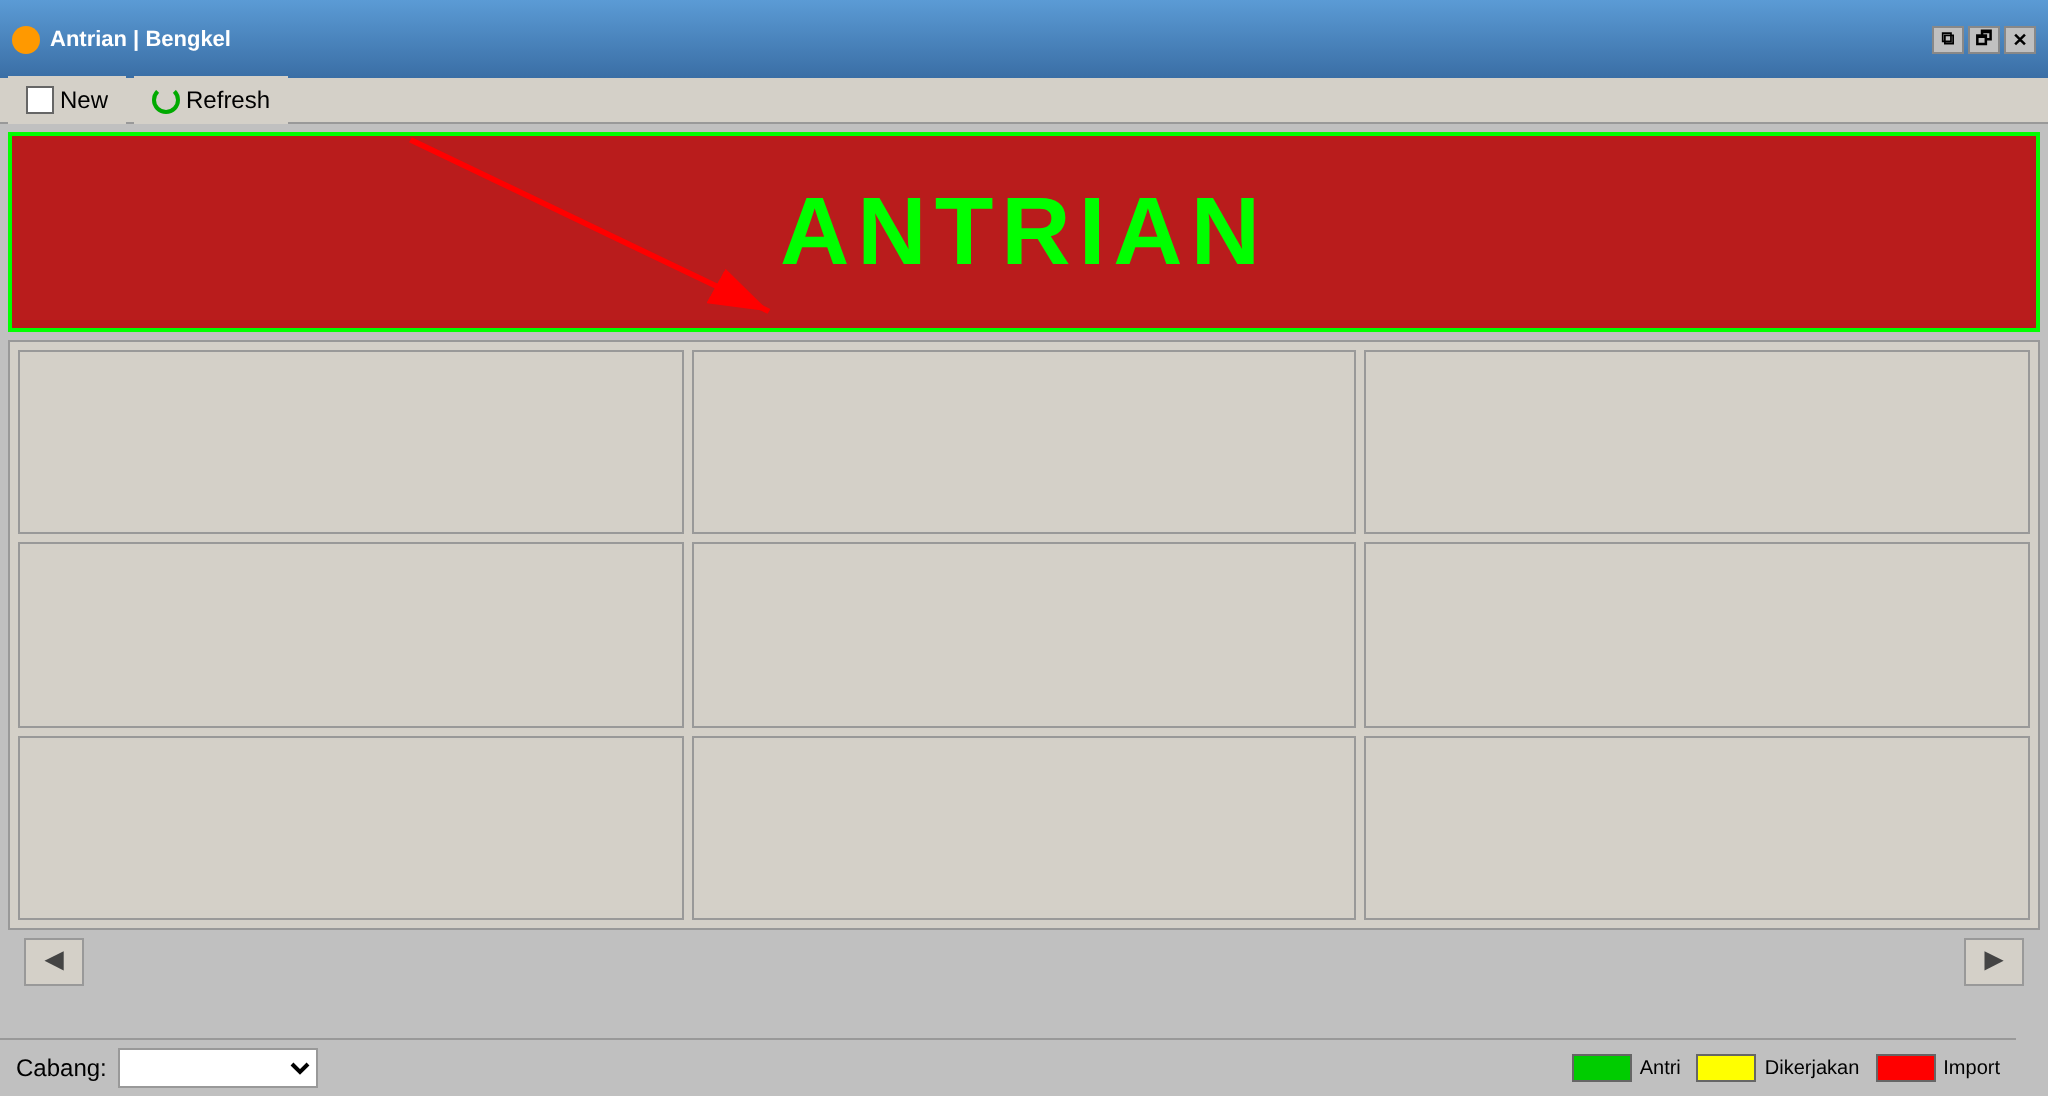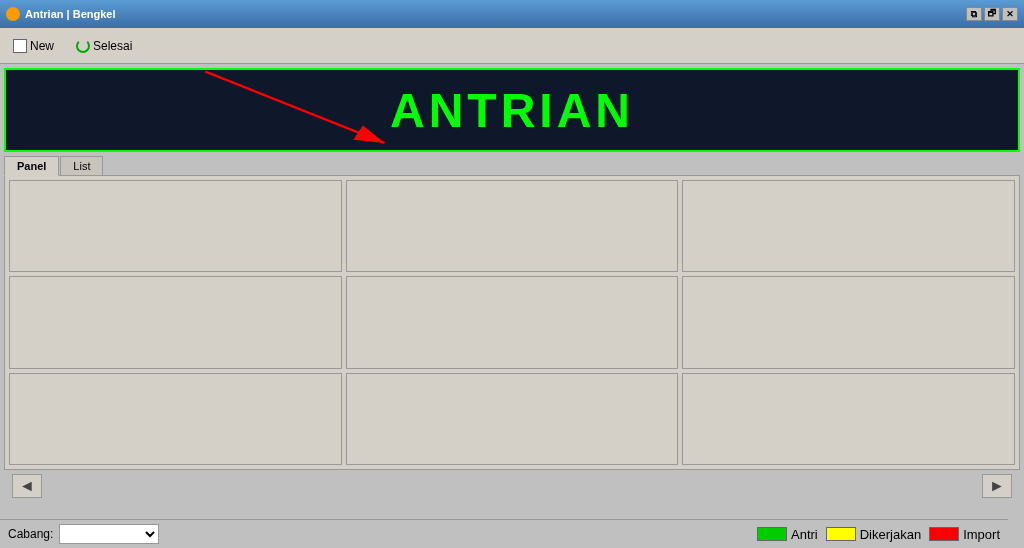--- a/index.html
+++ b/index.html
@@ -9,21 +9,21 @@
       background: #c0c0c0;
       font-family: 'Segoe UI', Tahoma, Arial, sans-serif;
       font-size: 12px;
       overflow: hidden;
       position: relative;
     }
 
     
     #title-bar {
       background: linear-gradient(to bottom, #5b9bd5, #3a6ea5);
-      height: 28px;
+      height: 39px;
       display: flex;
       align-items: center;
       padding: 0 6px;
       color: white;
       font-size: 11px;
       font-weight: bold;
     }
     #title-icon {
       width: 14px;
       height: 14px;
@@ -47,21 +47,21 @@
       align-items: center;
       justify-content: center;
       cursor: pointer;
       color: #000;
     }
 
     
     #toolbar {
       background: #d4d0c8;
       border-bottom: 1px solid #999;
-      height: 36px;
+      height: 23px;
       display: flex;
       align-items: center;
       padding: 0 4px;
       gap: 4px;
       position: relative;
     }
     .toolbar-btn {
       display: flex;
       align-items: center;
       gap: 3px;
@@ -121,23 +121,23 @@
     }
 
     
     #main-area {
       background: #c0c0c0;
       padding: 4px;
     }
 
     
     #banner {
-      background: #0f172a;
+      background: #b91c1c;
       border: 2px solid #00ff00;
-      height: 84px;
+      height: 100px;
       display: flex;
       align-items: center;
       justify-content: center;
       margin-bottom: 4px;
       position: relative;
     }
     #banner-title {
       color: #00ff00;
       font-size: 48px;
       font-weight: bold;
@@ -240,21 +240,21 @@
     #legend {
       margin-left: auto;
       display: flex;
       align-items: center;
       gap: 8px;
     }
     .legend-item {
       display: flex;
       align-items: center;
       gap: 4px;
-      font-size: 13px;
+      font-size: 10px;
     }
     .legend-color {
       width: 30px;
       height: 14px;
       border: 1px solid #666;
     }
 
     
     #svg-arrow {
       position: absolute;
@@ -278,49 +278,41 @@
   </div>
 </div>
 
 <div id="toolbar">
   <button class="toolbar-btn">
     <span class="btn-icon-new"></span>
     <span>New</span>
   </button>
   <button class="toolbar-btn">
     <span class="btn-icon-refresh"></span>
-    <span>Selesai</span>
+    <span>Refresh</span>
   </button>
 </div>
 
 <div id="main-area">
 
   <div id="banner">
     <span id="banner-title">ANTRIAN</span>
 
     <svg id="svg-arrow" viewBox="0 0 1016 104" preserveAspectRatio="none" style="position:absolute;top:0;left:0;width:100%;height:100%;pointer-events:none;">
 
       <defs>
         <marker id="arrowhead" markerWidth="10" markerHeight="7" refX="10" refY="3.5" orient="auto">
           <polygon points="0 0, 10 3.5, 0 7" fill="red"></polygon>
         </marker>
       </defs>
       <line x1="200" y1="2" x2="380" y2="95" stroke="red" stroke-width="3" marker-end="url(#arrowhead)"></line>
     </svg>
   </div>
 
   <div id="tabs-area">
-    <div id="tab-bar">
-      <div class="tab active">
-        <span>Panel</span>
-      </div>
-      <div class="tab">
-        <span>List</span>
-      </div>
-    </div>
     <div id="grid-panel">
       <div id="grid">
         <div class="grid-cell"></div>
         <div class="grid-cell"></div>
         <div class="grid-cell"></div>
         <div class="grid-cell"></div>
         <div class="grid-cell"></div>
         <div class="grid-cell"></div>
         <div class="grid-cell"></div>
         <div class="grid-cell"></div>

